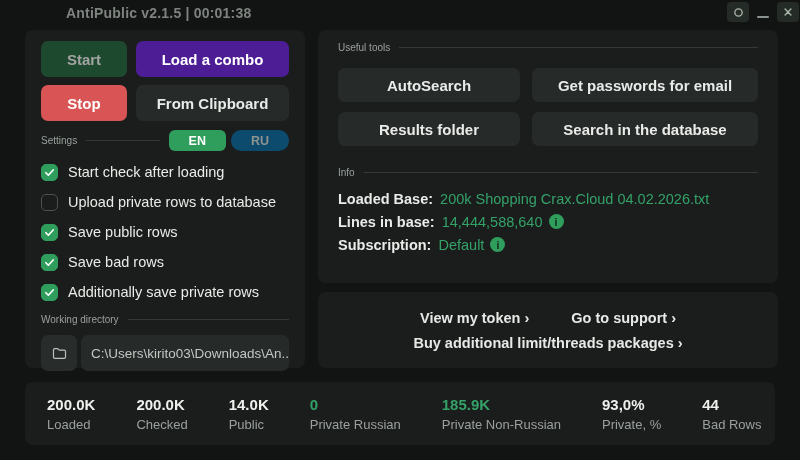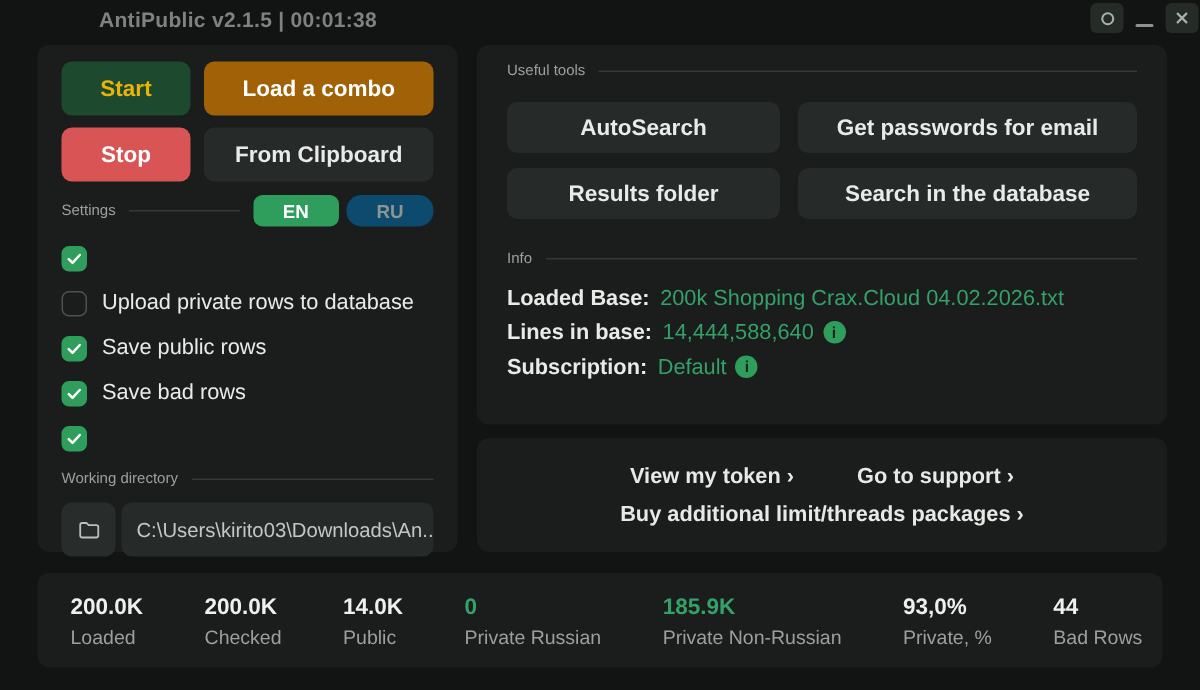--- a/index.html
+++ b/index.html
@@ -35,22 +35,22 @@
   .stats-card { left: 25px;  top: 382px; width: 750px; height: 63px;
                 display: flex; align-items: center; padding: 0 22px; gap: 41px; }
 
   
   .btn-grid { display: grid; grid-template-columns: 86px 1fr; gap: 8px 9px; }
   .btn {
     height: 36px; border: none; border-radius: 7px; font-family: inherit;
     font-size: 15px; font-weight: 600; display: flex; align-items: center; justify-content: center;
     cursor: pointer;
   }
-  .btn-start { background: #1d4a2f; color: #eab308; }
-  .btn-green { background: #a16207; color: #ffffff; }
+  .btn-start { background: #1d4a2f; color: #a3a3a3; }
+  .btn-green { background: #4c1d95; color: #ffffff; }
   .btn-red   { background: #d95454; color: #ffffff; }
   .btn-dark  { background: #262a28; color: #e9ebe8; }
 
   
   .section-row { display: flex; align-items: center; margin-top: 9px; }
   .section-label { font-size: 10px; color: #9aa09c; white-space: nowrap; }
   .divider { flex: 1; height: 1px; background: #35393６; background: #353936; margin: 0 9px; }
   .lang-pill {
     height: 21px; padding: 0 20px; border-radius: 6px; font-size: 12.5px; font-weight: 700;
     display: flex; align-items: center; justify-content: center;
@@ -147,20 +147,21 @@
       <span class="lang-pill lang-en">EN</span>
       <span class="lang-pill lang-ru">RU</span>
     </div>
 
     <div class="cb-row">
       <span class="cb checked">
         <svg viewBox="0 0 24 24" width="11" height="11">
             <path d="M4 12.5 L9.5 18 L20 6.5" stroke="#fff" stroke-width="3.6" fill="none" stroke-linecap="round" stroke-linejoin="round"></path>
           </svg>
       </span>
+      <span class="cb-label">Start check after loading</span>
     </div>
     <div class="cb-row">
       <span class="cb">
         
       </span>
       <span class="cb-label">Upload private rows to database</span>
     </div>
     <div class="cb-row">
       <span class="cb checked">
         <svg viewBox="0 0 24 24" width="11" height="11">
@@ -176,20 +177,21 @@
           </svg>
       </span>
       <span class="cb-label">Save bad rows</span>
     </div>
     <div class="cb-row">
       <span class="cb checked">
         <svg viewBox="0 0 24 24" width="11" height="11">
             <path d="M4 12.5 L9.5 18 L20 6.5" stroke="#fff" stroke-width="3.6" fill="none" stroke-linecap="round" stroke-linejoin="round"></path>
           </svg>
       </span>
+      <span class="cb-label">Additionally save private rows</span>
     </div>
 
     <div class="section-row" style="margin-top:13px">
       <span class="section-label">Working directory</span>
       <span class="divider" style="margin-right:0"></span>
     </div>
     <div class="wd-row">
       <button class="wd-folder-btn">
         <svg width="17" height="17" viewBox="0 0 24 24">
             <path d="M3.5 7a1.8 1.8 0 0 1 1.8-1.8h4.2l2 2h7.2A1.8 1.8 0 0 1 20.5 9v8a1.8 1.8 0 0 1-1.8 1.8H5.3A1.8 1.8 0 0 1 3.5 17z" fill="none" stroke="#bcc1bd" stroke-width="1.7" stroke-linejoin="round"></path>

